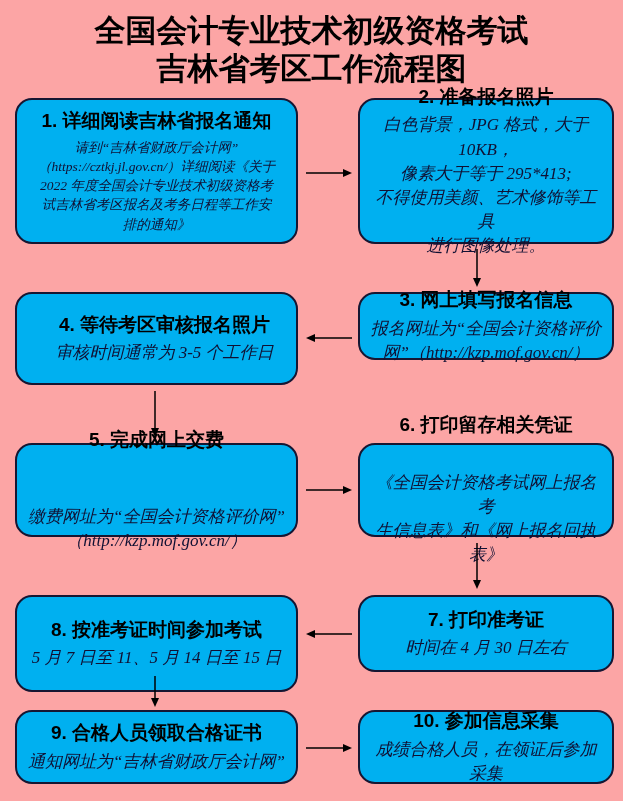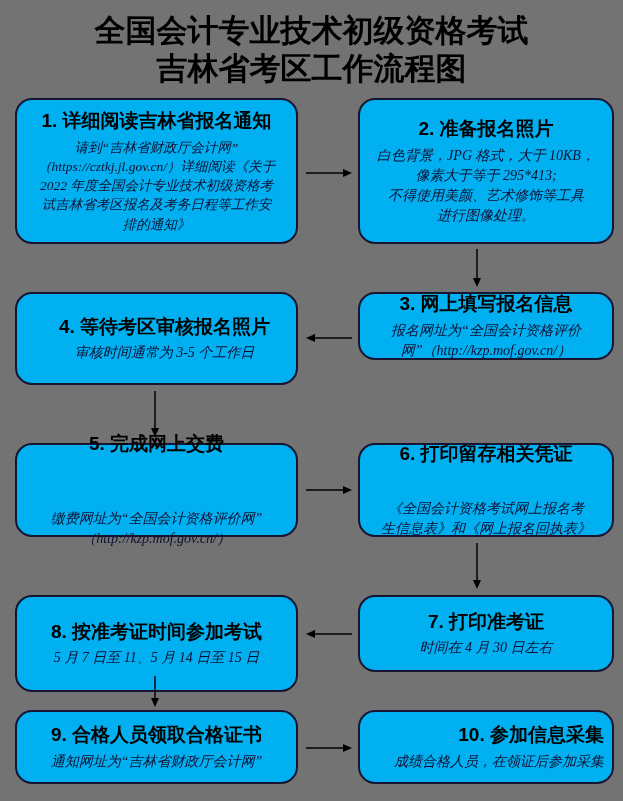--- a/index.html
+++ b/index.html
@@ -1,27 +1,27 @@
 <!DOCTYPE html>
 <html><head>
 <meta charset="utf-8">
 <style>
   html,body{margin:0;padding:0;background:#ffffff;}
-  #page{position:relative;width:623px;height:801px;background:#737373;overflow:hidden;
+  #page{position:relative;width:623px;height:801px;background:#fca5a5;overflow:hidden;
         font-family:"Liberation Sans",sans-serif;}
   .page-title{position:absolute;left:0;top:12px;width:623px;text-align:center;
         font-family:"Liberation Serif","DejaVu Serif",serif;font-weight:bold;
         color:#000;font-size:31px;line-height:1.22;}
   .node{position:absolute;background:#00B0F0;border:2px solid #161632;border-radius:17px;
         box-sizing:border-box;display:flex;flex-direction:column;justify-content:center;
         align-items:center;padding:6px 8px;}
   .node-title{font-family:"Liberation Sans","DejaVu Sans",sans-serif;font-weight:bold;
         color:#000;font-size:19px;line-height:1.35;text-align:center;}
   .node-body{font-family:"Liberation Serif","DejaVu Serif",serif;font-style:italic;
-        color:#101033;font-size:14px;line-height:1.42;text-align:center;
+        color:#101033;font-size:17px;line-height:1.42;text-align:center;
         white-space:pre-line;margin-top:4px;}
   .arrow{position:absolute;}
   .arrow svg{display:block;}
 </style>
 </head>
 <body>
 
 <div id="page">
 
   <div class="page-title">
@@ -72,21 +72,21 @@
   </div>
   <div class="node" style="left:358px;top:595px;width:256px;height:77px;">
     <div class="node-title">7. 打印准考证</div>
     <div class="node-body">时间在 4 月 30 日左右</div>
   </div>
 
   <div class="node" style="left:15px;top:710px;width:283px;height:74px;">
     <div class="node-title">9. 合格人员领取合格证书</div>
     <div class="node-body">通知网址为“吉林省财政厅会计网”</div>
   </div>
-  <div class="node" style="left:358px;top:710px;width:256px;height:74px;align-items:flex-end;">
+  <div class="node" style="left:358px;top:710px;width:256px;height:74px;">
     <div class="node-title">10. 参加信息采集</div>
     <div class="node-body">成绩合格人员，在领证后参加采集</div>
   </div>
 
   <div class="arrow" style="left:306px;top:167px;">
     <svg width="46" height="12">
         <line x1="0" y1="6" x2="37" y2="6" stroke="#000" stroke-width="1.5"></line>
         <polygon points="37,2 46,6 37,10" fill="#000"></polygon>
       </svg>
   </div>

